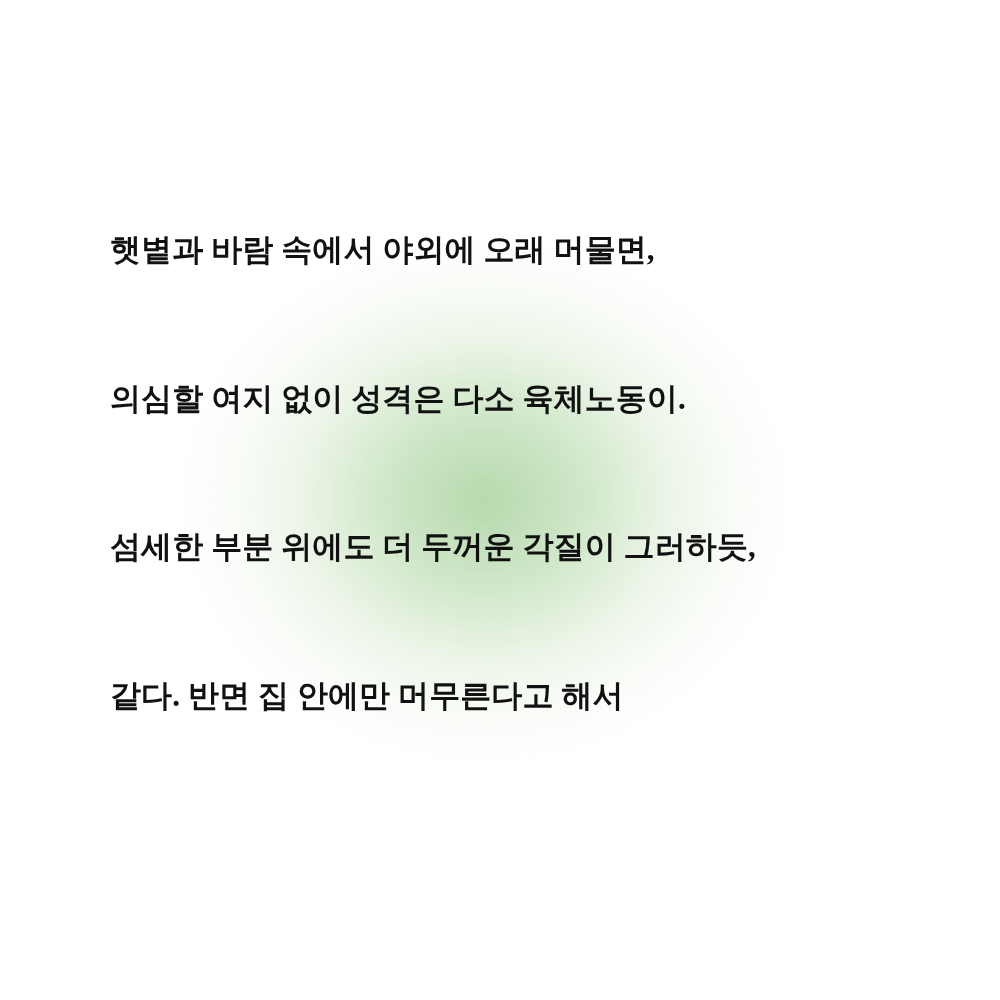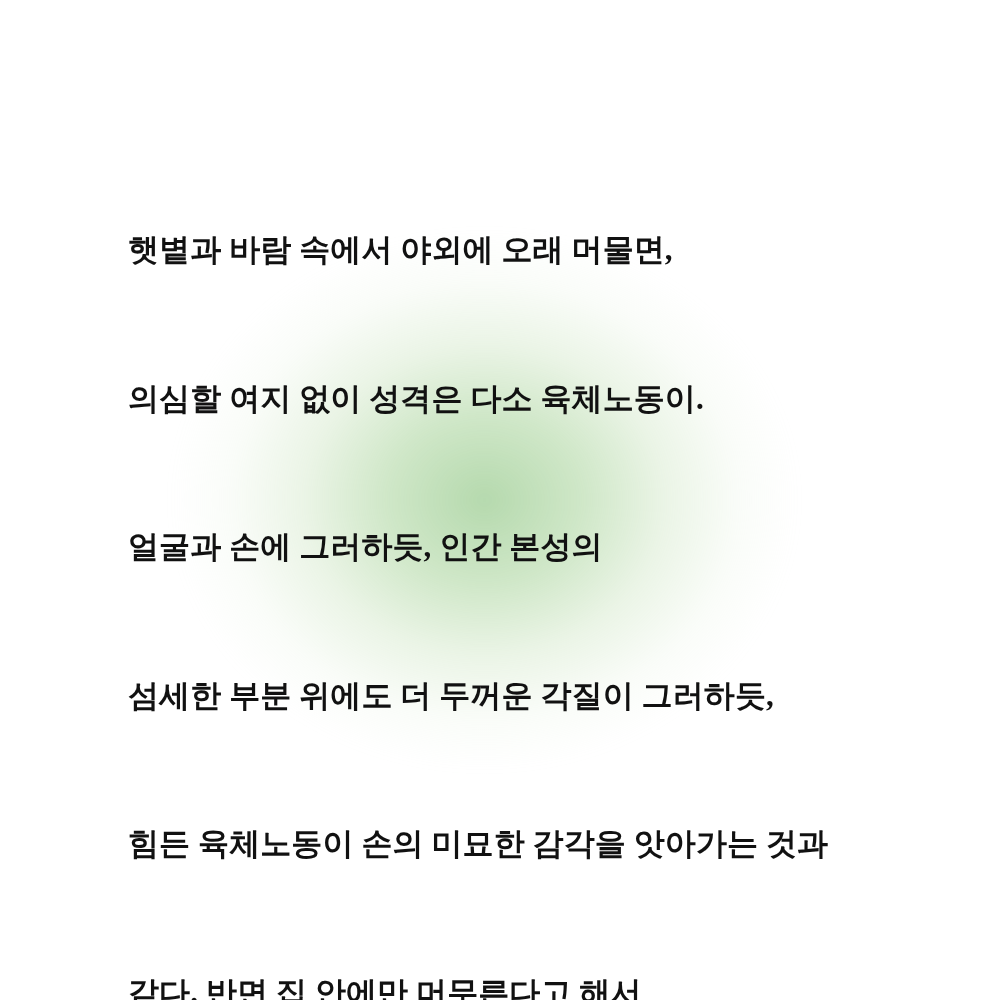--- a/index.html
+++ b/index.html
@@ -46,36 +46,33 @@
     color: #111111;
     font-size: 31px;
     line-height: 49.5px;
     letter-spacing: 0.1px;
     font-weight: 600;
     white-space: pre;
   }
   .passage .line {
     display: block;
     white-space: pre;
-    margin-left: 18px;
   }
 </style>
 </head>
 <body>
 
 <div class="page">
 
   <div class="glow"></div>
 
   <div class="passage">
     <span class="line">햇볕과 바람 속에서 야외에 오래 머물면,</span>
     <span class="line">의심할 여지 없이 성격은 다소 육체노동이.</span>
-    <span class="line">얼굴과 손에 그러하듯, 인간 본성의</span>
     <span class="line">섬세한 부분 위에도 더 두꺼운 각질이 그러하듯,</span>
-    <span class="line">힘든 육체노동이 손의 미묘한 감각을 앗아가는 것과</span>
     <span class="line">같다. 반면 집 안에만 머무른다고 해서</span>
     
     
     
     
     
     
   </div>
 
 </div>

